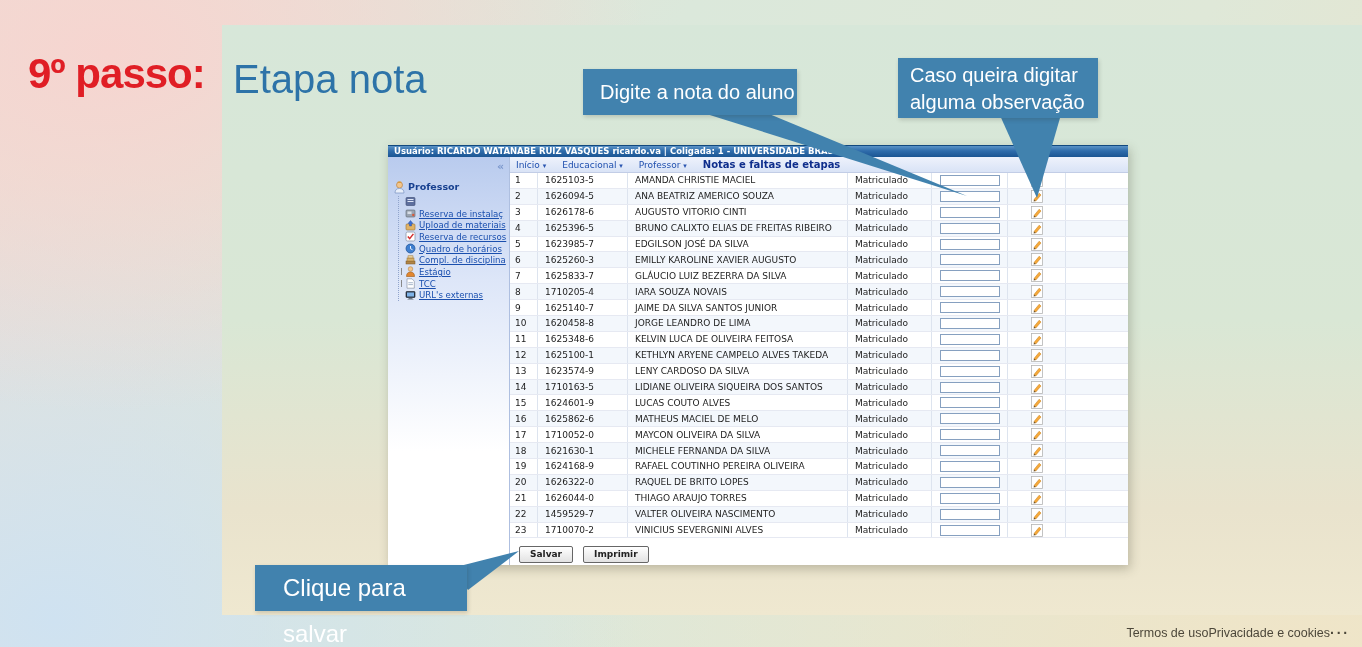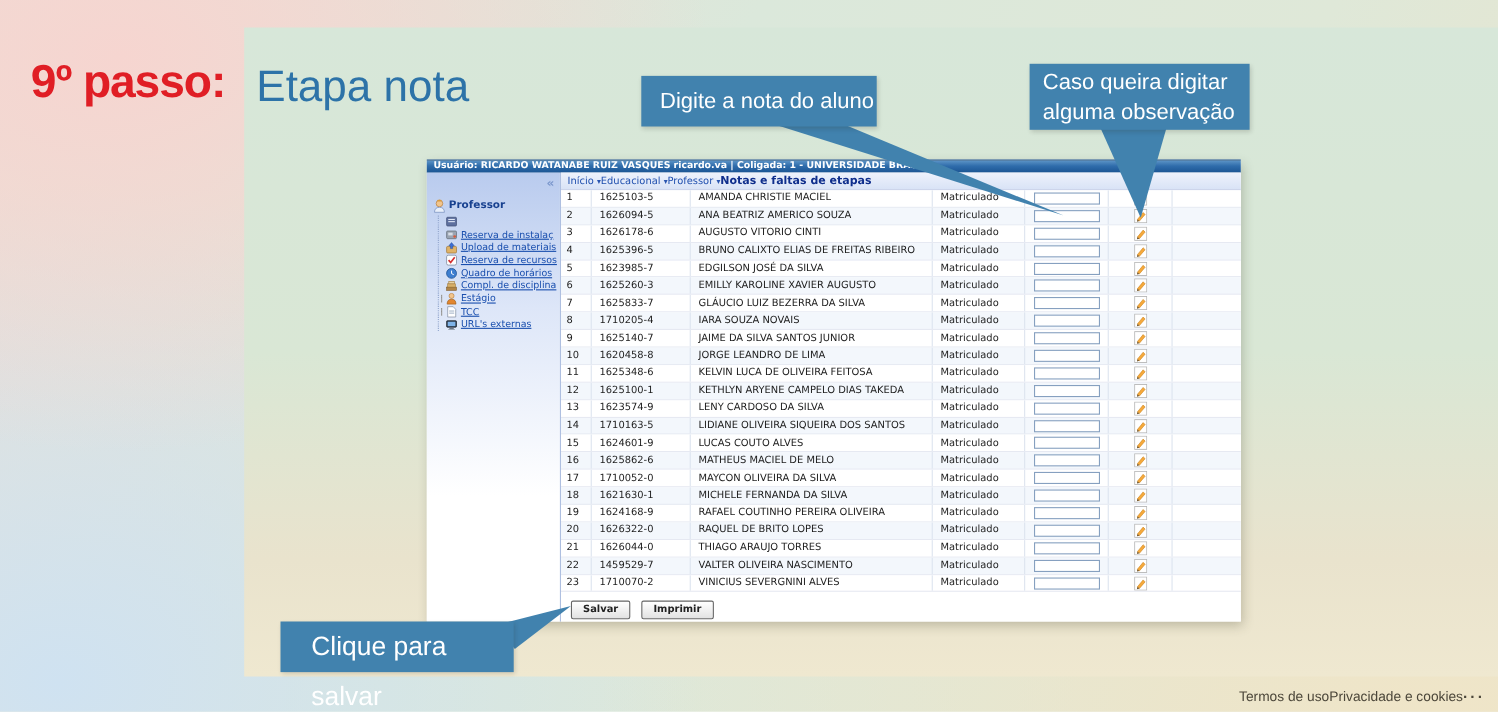--- a/index.html
+++ b/index.html
@@ -51,21 +51,21 @@
   .tree-item .tlabel { font-size:8.6px; color:#1a4fae; text-decoration:underline; }
   .tree-item.bold .tlabel { font-weight:bold; color:#0f3a9a;margin-top:32px; }
   .plusbox { width:7px; height:7px; flex:none; background:#fff; border:1px solid #8a8a8a;
              font-size:7px; line-height:5px; text-align:center; color:#333; margin-left:-6px; }
   .plusspace { width:1px; flex:none; }
   .tico { width:11px; height:11px; flex:none; display:inline-block; }
   .tico svg { display:block; }
 
   .mainarea { flex:1; display:flex; flex-direction:column; background:#fff; }
   .menubar {
-    height:16px; flex:none; display:flex; align-items:center; padding-left:6px;
+    height:16px; flex:none; display:flex; align-items:center; gap:16px; padding-left:6px;
     background:linear-gradient(180deg,#eef2fc 0%,#d9e3f6 100%); border-bottom:1px solid #c2cde6;
   }
   .menu-item { font-size:9px; color:#1f4fae; cursor:pointer; }
   .menu-item .arr { font-size:7px; color:#2a55b0; }
   .menu-current { font-size:10px; font-weight:bold; color:#0f2e8c; }
 
   .grid { flex:none; }
   .trow { display:flex; height:15.9px; border-bottom:1px solid #e6e9f2; align-items:center; background:#fff; }
   .trow.alt { background:#f3f7fc; }
   .c { height:100%; display:flex; align-items:center; border-right:1px solid #dde4ef;
@@ -86,21 +86,21 @@
     padding:2px 10px 3px; border:1px solid #666; border-radius:2px;
     background:linear-gradient(180deg,#ffffff 0%,#e2e2e2 100%); cursor:pointer;
   }
 
   
   .callout {
     position:absolute; background:#4182ae; color:#fff; z-index:5;
     font-family:"Liberation Sans", sans-serif; box-shadow:1px 2px 4px rgba(40,40,30,.18);
   }
   .co1 { left:583px; top:69px;  width:214px; height:46px; font-size:20px; line-height:46px; padding-left:17px; }
-  .co2 { left:936px; top:58px;  width:200px; height:60px; font-size:20px; line-height:27px; padding:4px 0 0 12px; }
+  .co2 { left:898px; top:58px;  width:200px; height:60px; font-size:20px; line-height:27px; padding:4px 0 0 12px; }
   .co3 { left:255px; top:565px; width:212px; height:46px; font-size:24px; line-height:46px; padding-left:28px; }
   .tails { position:absolute; left:0; top:0; z-index:4; pointer-events:none; }
 
   
   .footer { position:absolute; right:12px; bottom:6px; display:flex; align-items:center; z-index:6; }
   .footer .flink { font-size:12.5px; color:#4c473a; cursor:pointer; }
   .footer .fmore { font-size:14px; font-weight:bold; color:#4c473a; letter-spacing:2px; cursor:pointer; }
 </style>
 </head>
 <body>
@@ -416,21 +416,21 @@
                   <rect x="0.5" y="0.5" width="11" height="12" fill="#fff" stroke="#b5b5b5" stroke-width="0.8"></rect>
                   <path d="M3 9.5 L8.2 3.2 L10 5 L4.8 11 Z" fill="#f6a93b" stroke="#c77d12" stroke-width="0.5"></path>
                   <path d="M3 9.5 L4.8 11 L2.6 11.6 Z" fill="#6b4e22"></path>
                 </svg></span>
             </div>
             <div class="c c-extra"></div>
           </div>
           <div class="trow alt">
             <div class="c c-num">12</div>
             <div class="c c-id">1625100-1</div>
-            <div class="c c-name">KETHLYN ARYENE CAMPELO DIAS TAKEDA</div>
+            <div class="c c-name">KETHLYN ARYENE CAMPELO ALVES TAKEDA</div>
             <div class="c c-stat">Matriculado</div>
             <div class="c c-nota">
               <input class="nota-in" style="">
             </div>
             <div class="c c-obs">
               <span class="pencil"><svg width="12" height="13" viewBox="0 0 12 13">
                   <rect x="0.5" y="0.5" width="11" height="12" fill="#fff" stroke="#b5b5b5" stroke-width="0.8"></rect>
                   <path d="M3 9.5 L8.2 3.2 L10 5 L4.8 11 Z" fill="#f6a93b" stroke="#c77d12" stroke-width="0.5"></path>
                   <path d="M3 9.5 L4.8 11 L2.6 11.6 Z" fill="#6b4e22"></path>
                 </svg></span>

